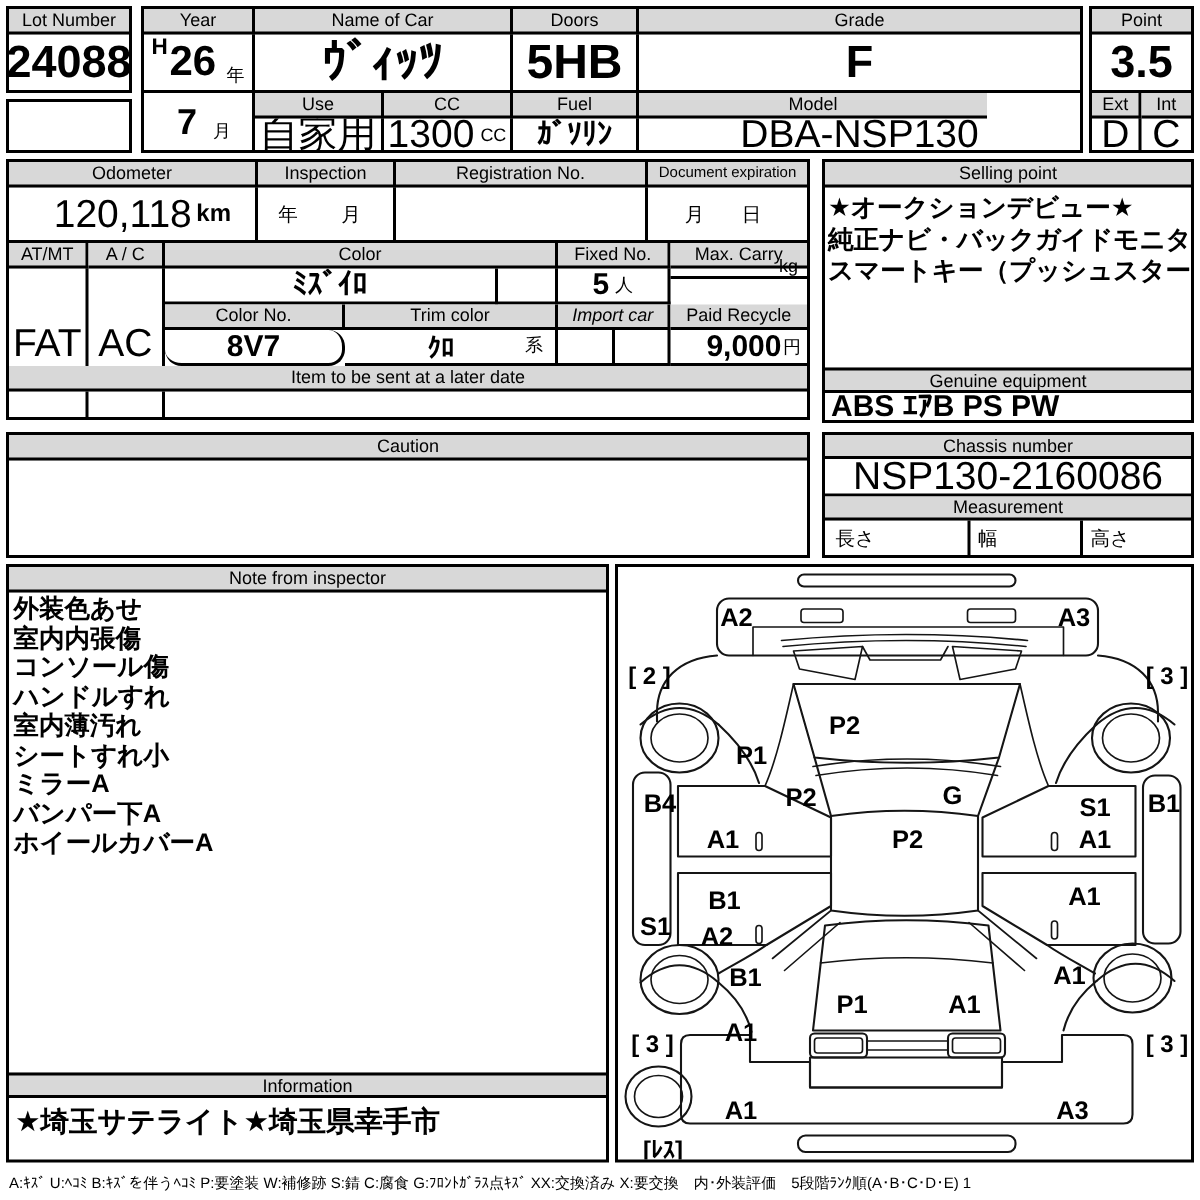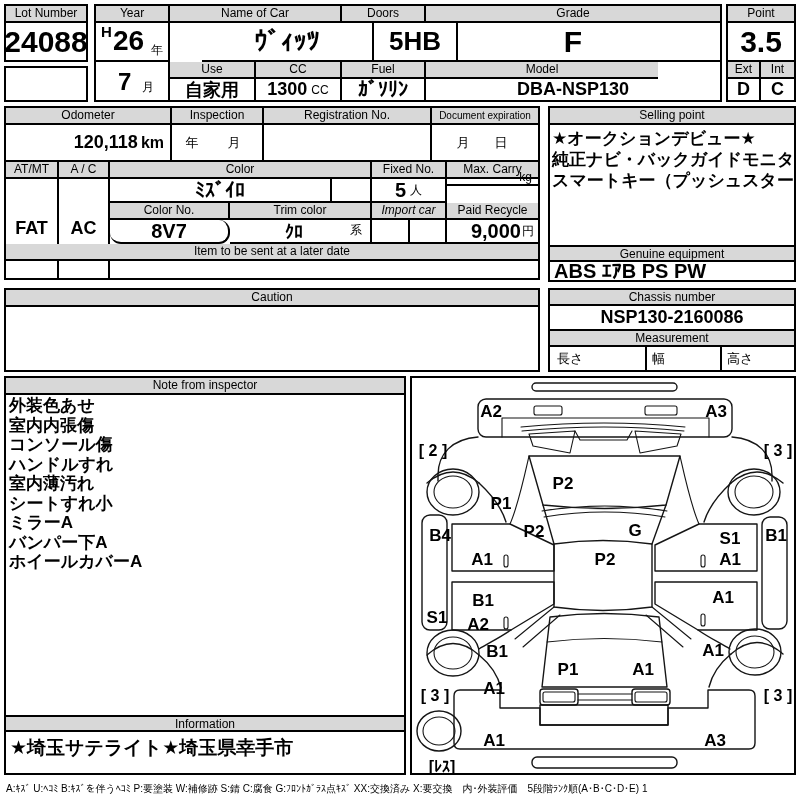--- a/index.html
+++ b/index.html
@@ -11,22 +11,22 @@
   .cell{position:absolute;overflow:hidden;white-space:nowrap;}
   .hd{background:#d8d8d8;font-size:12px;line-height:15px;text-align:center;}
   .hd.sm{font-size:10px;line-height:15px;}
   .br{border-right:2px solid #000;}
   .bb{border-bottom:2px solid #000;}
   .bt{border-top:2px solid #000;}
   .vc{display:flex;align-items:center;justify-content:center;}
   .vl{display:flex;align-items:center;justify-content:flex-start;}
   .vr{display:flex;align-items:center;justify-content:flex-end;}
   .b30{font-weight:bold;font-size:30px;}
-  .b26{font-weight:bold;font-size:26px;margin-left:32px;}
-  .b24{font-weight:bold;font-size:18px;}
+  .b26{font-weight:bold;font-size:32px;}
+  .b24{font-weight:normal;font-size:26px;}
   .b20{font-weight:bold;font-size:20px;}
   .b18{font-weight:bold;font-size:18px;}
   .s12{font-size:12px;}
   .s13{font-size:13px;}
   .unit{font-size:12px;font-weight:normal;margin-left:4px;}
   .line{font-weight:bold;font-size:17px;line-height:19.5px;white-space:nowrap;}
   .selline{font-weight:bold;font-size:17px;line-height:21px;white-space:nowrap;}
   .legend{font-size:10px;white-space:nowrap;}
   
   #car-svg{position:absolute;left:0;top:0;}
@@ -88,21 +88,21 @@
     <div class="cell vc b24 br" style="left:0;top:73px;width:33px;height:21px;">D</div>
     <div class="cell vc b24" style="left:33px;top:73px;width:33px;height:21px;">C</div>
   </div>
 
   <div class="box" style="left:4px;top:106px;width:536px;height:174px;">
     <div class="cell hd br bb" style="left:0;top:0;width:166px;height:17px;">Odometer</div>
     <div class="cell hd br bb" style="left:166px;top:0;width:92px;height:17px;">Inspection</div>
     <div class="cell hd br bb" style="left:258px;top:0;width:168px;height:17px;">Registration No.</div>
     <div class="cell hd sm bb" style="left:426px;top:0;width:106px;height:17px;">Document expiration</div>
 
-    <div class="cell vr br bb" style="left:0;top:17px;width:166px;height:37px;padding-right:6px;">
+    <div class="cell vr br bb" style="left:0;top:17px;width:166px;height:37px;padding-right:16px;">
       <span class="b24">120,118</span>
         <span style="font-weight:bold;font-size:16px;margin-left:3px;">km</span>
     </div>
     <div class="cell vc s13 br bb" style="left:166px;top:17px;width:92px;height:37px;letter-spacing:8px;">年　月</div>
     <div class="cell br bb" style="left:258px;top:17px;width:168px;height:37px;"></div>
     <div class="cell vc s13 bb" style="left:426px;top:17px;width:106px;height:37px;letter-spacing:6px;">月　日</div>
 
     <div class="cell hd br bb" style="left:0;top:54px;width:53px;height:17px;">AT/MT</div>
     <div class="cell hd br bb" style="left:53px;top:54px;width:51px;height:17px;">A / C</div>
     <div class="cell hd br bb" style="left:104px;top:54px;width:262px;height:17px;">Color</div>

